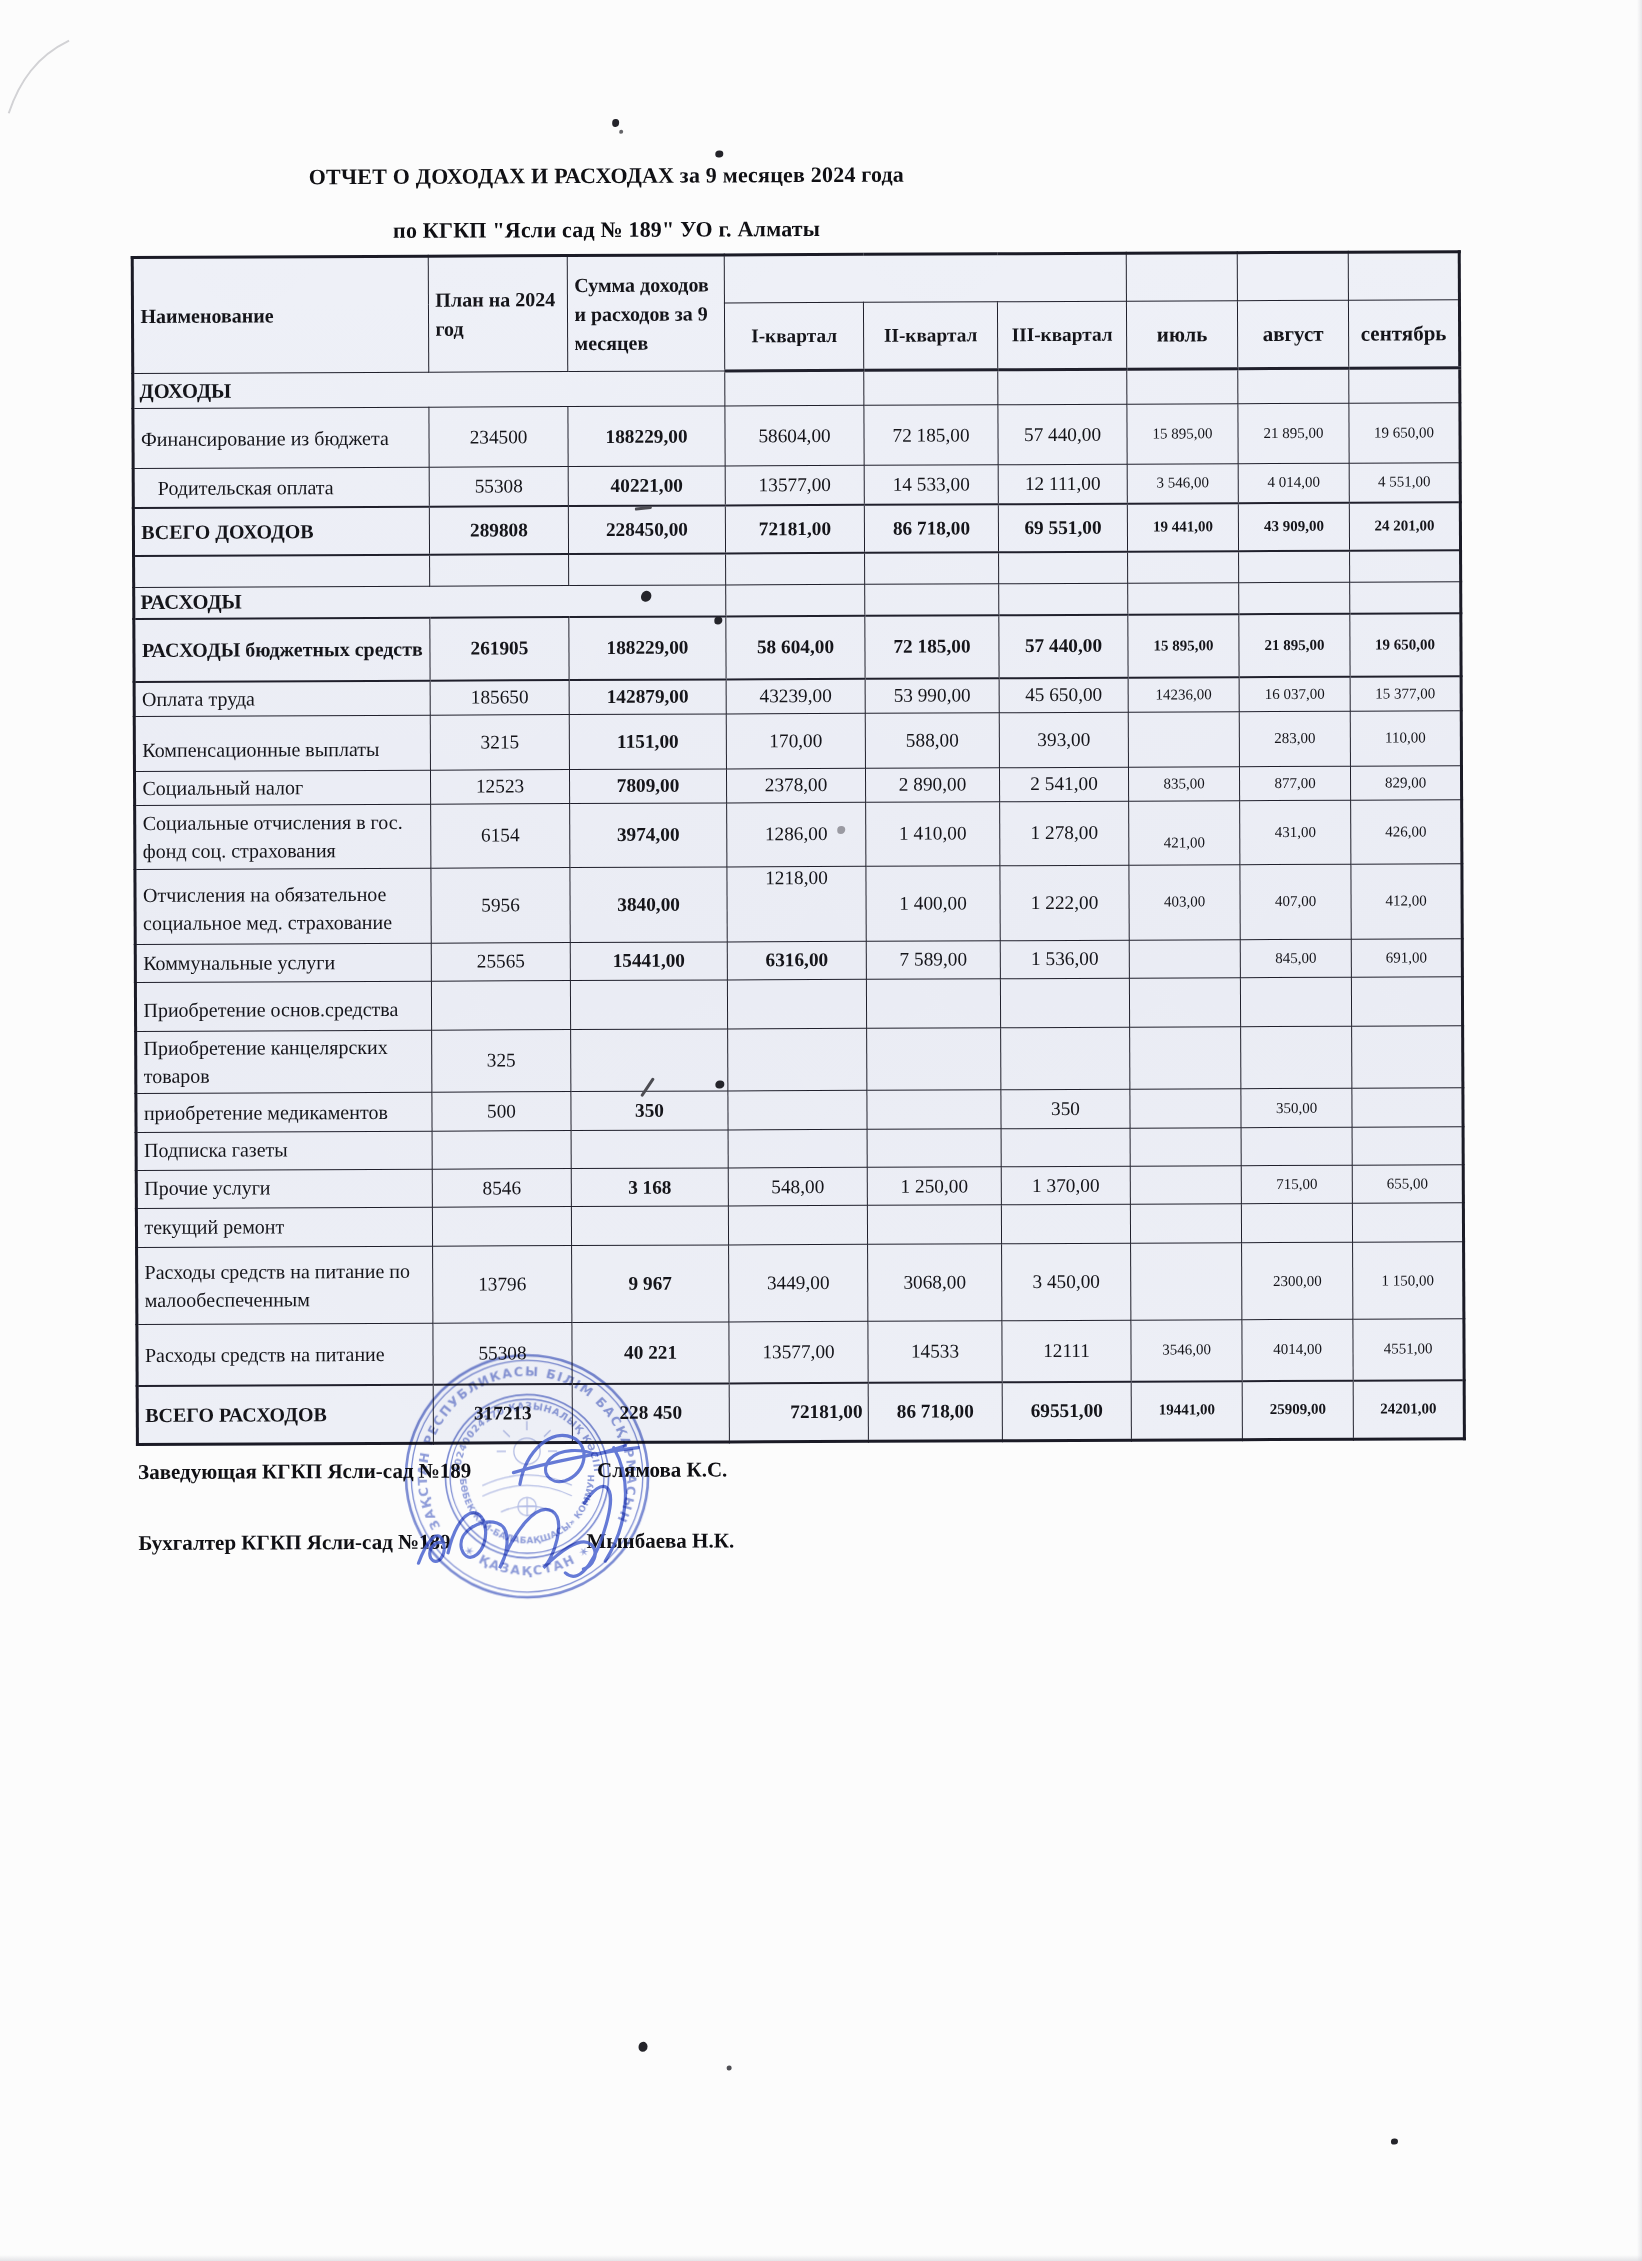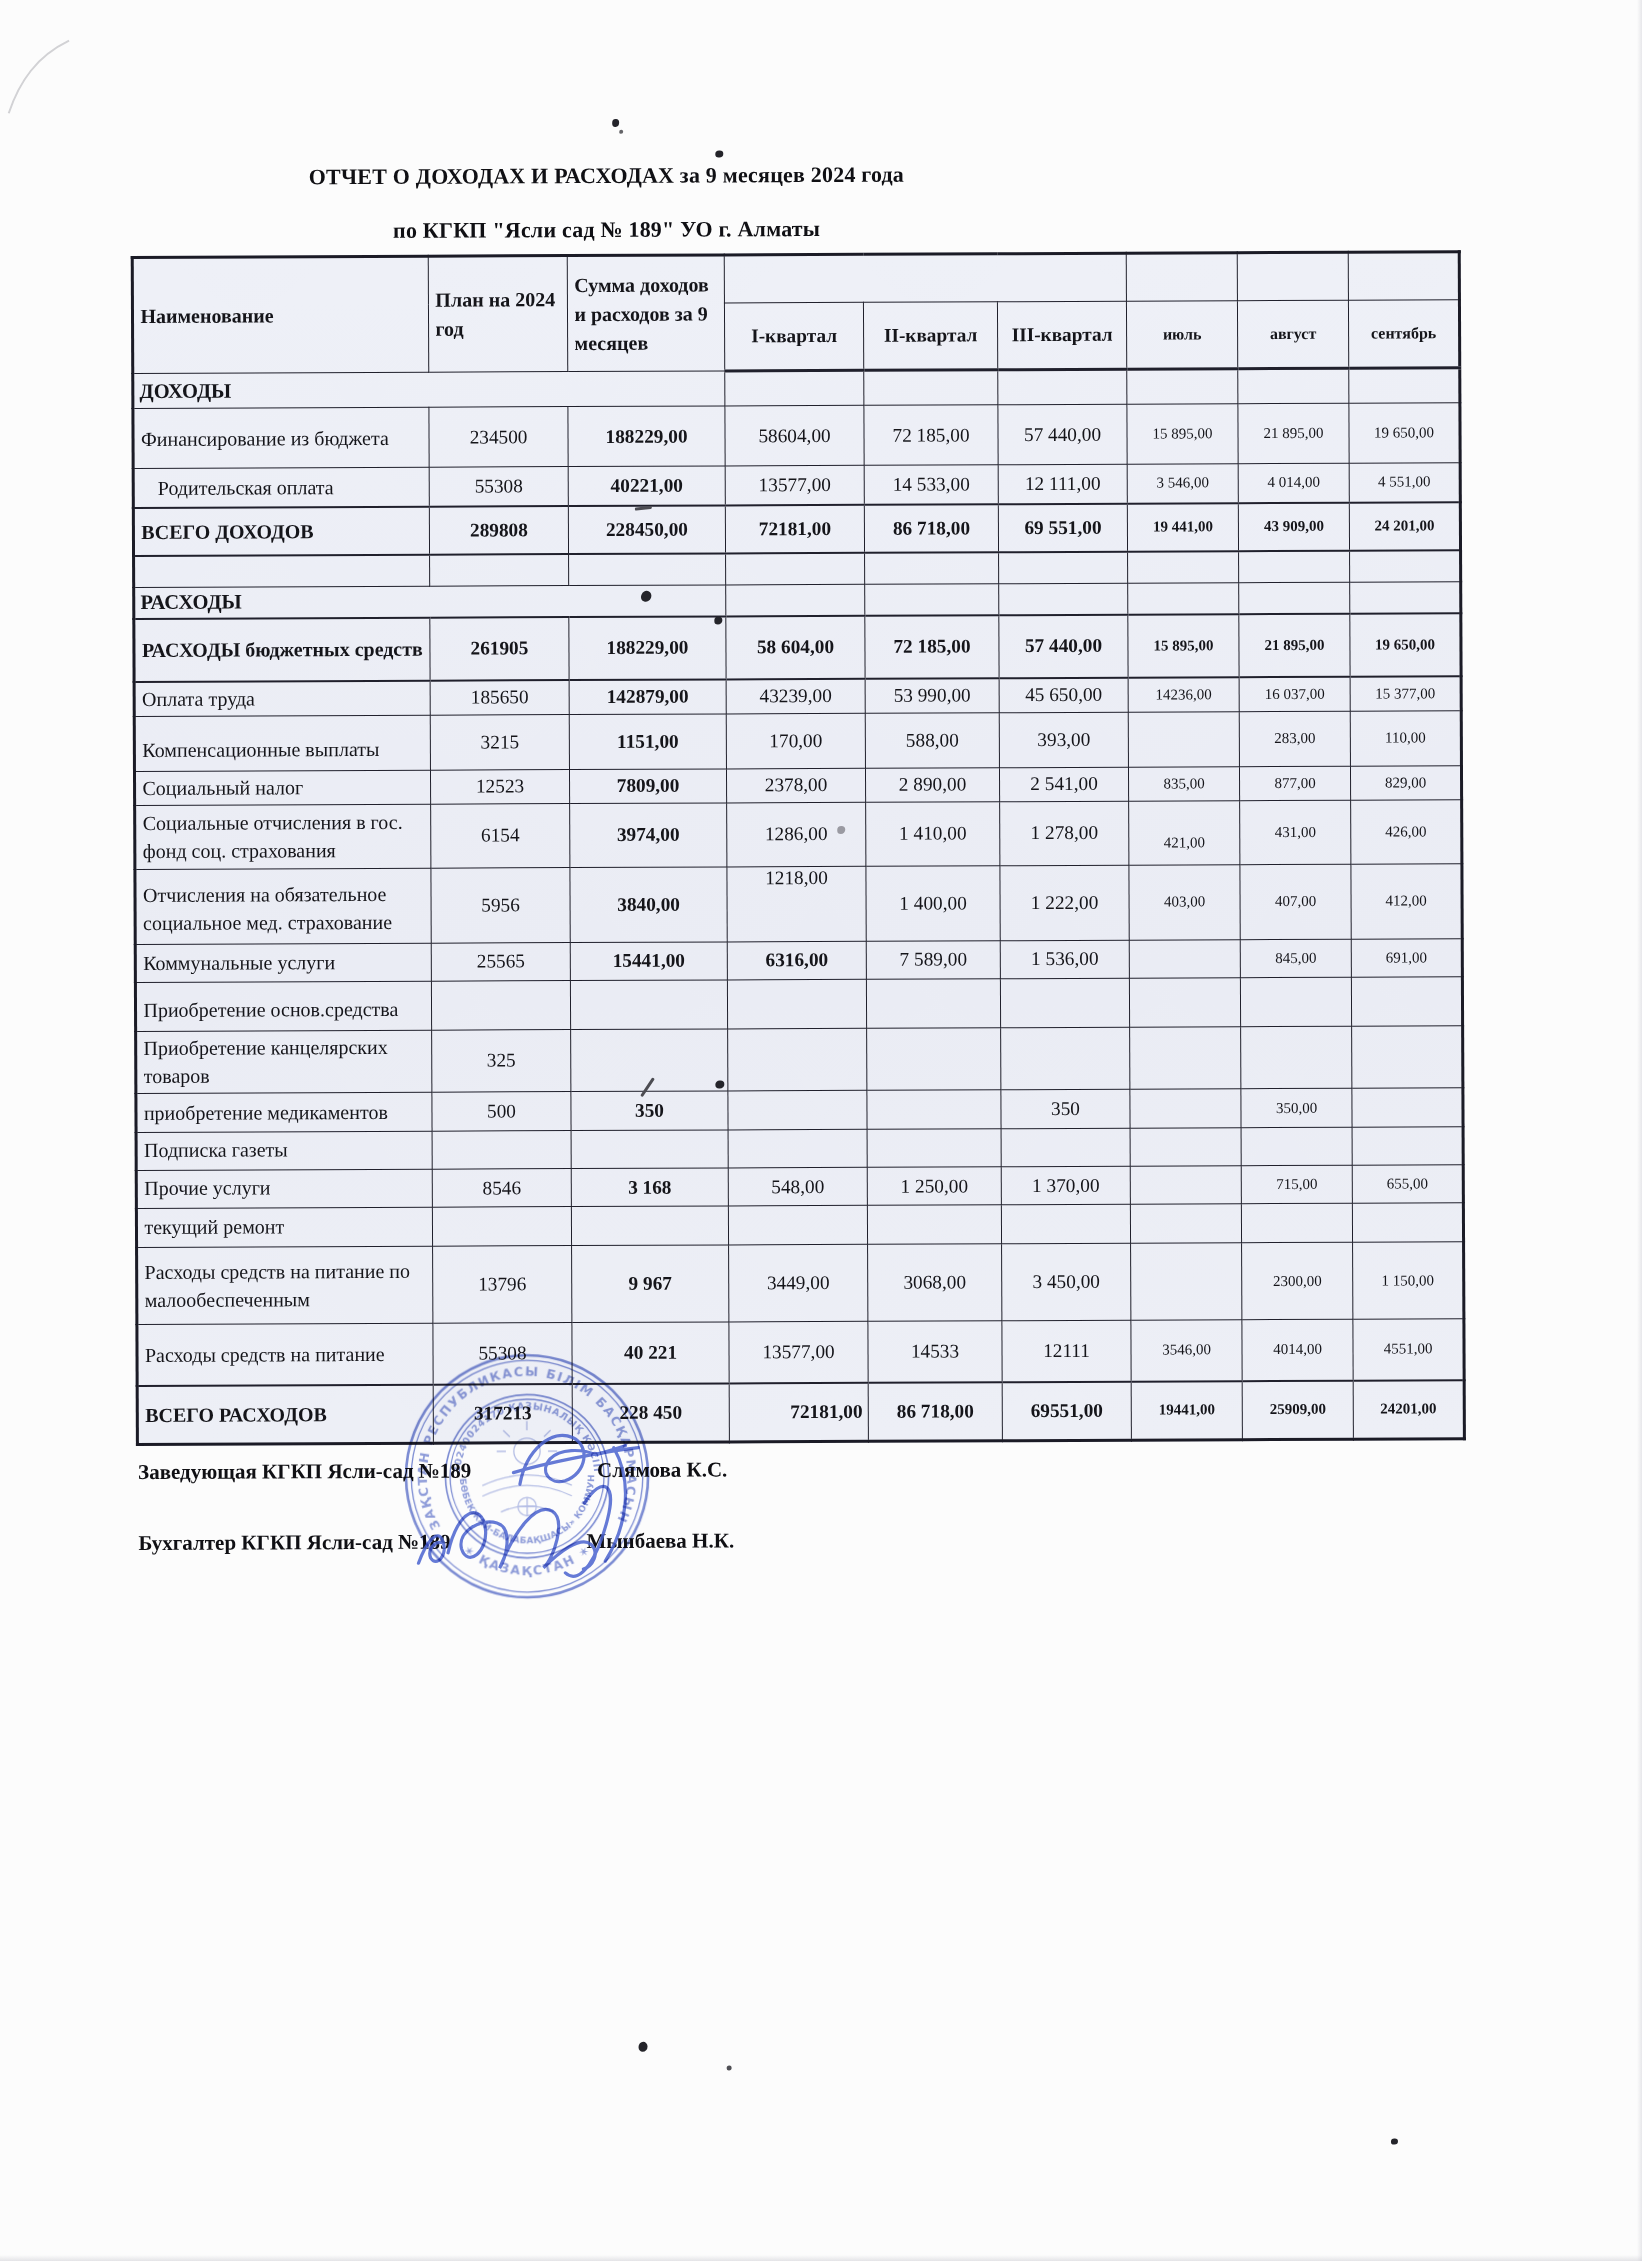--- a/index.html
+++ b/index.html
@@ -14,21 +14,21 @@
 
   
   .tblwrap{position:absolute;left:133px;top:253px;}
   table{border-collapse:collapse;table-layout:fixed;width:1327px;
         background:linear-gradient(180deg,#eef0f7 0%,#eaecf4 60%,#edeff6 100%);
         border:3.2px solid #1b1b26;}
   td,th{border:1.9px solid #20202c;overflow:hidden;padding:0;}
   thead th{font-weight:bold;background:transparent;}
   .name-h,.plan-h,.sum-h{font-size:20px;text-align:left;vertical-align:middle;padding:2.6px 6.4px;line-height:1.45;}
   .qh{font-size:19.3px;text-align:center;}
-  .mh{font-size:16px;text-align:center;}
+  .mh{font-size:21px;text-align:center;}
   tr.hdr2 th{border-bottom-width:3.2px;border-radius:10px;}
   .lbl{font-size:20px;text-align:left;vertical-align:middle;padding:2.6px 5.2px 2.6px 6.4px;line-height:1.4;}
   .num{font-size:19.3px;text-align:center;vertical-align:middle;padding:1.3px 2.6px;}
   .sm{font-size:15px;}
   .b{font-weight:bold;}
   .section{font-size:20.6px;font-weight:bold;text-align:left;padding:2.6px 5.2px;vertical-align:middle;}
   tr.total td{border-top-width:2.6px;border-bottom-width:2.6px;}
   .vtop{vertical-align:top;padding-top:0;}
   .vbot{vertical-align:bottom;padding-bottom:13px;}
   .right{text-align:right;padding-right:5.2px;}

